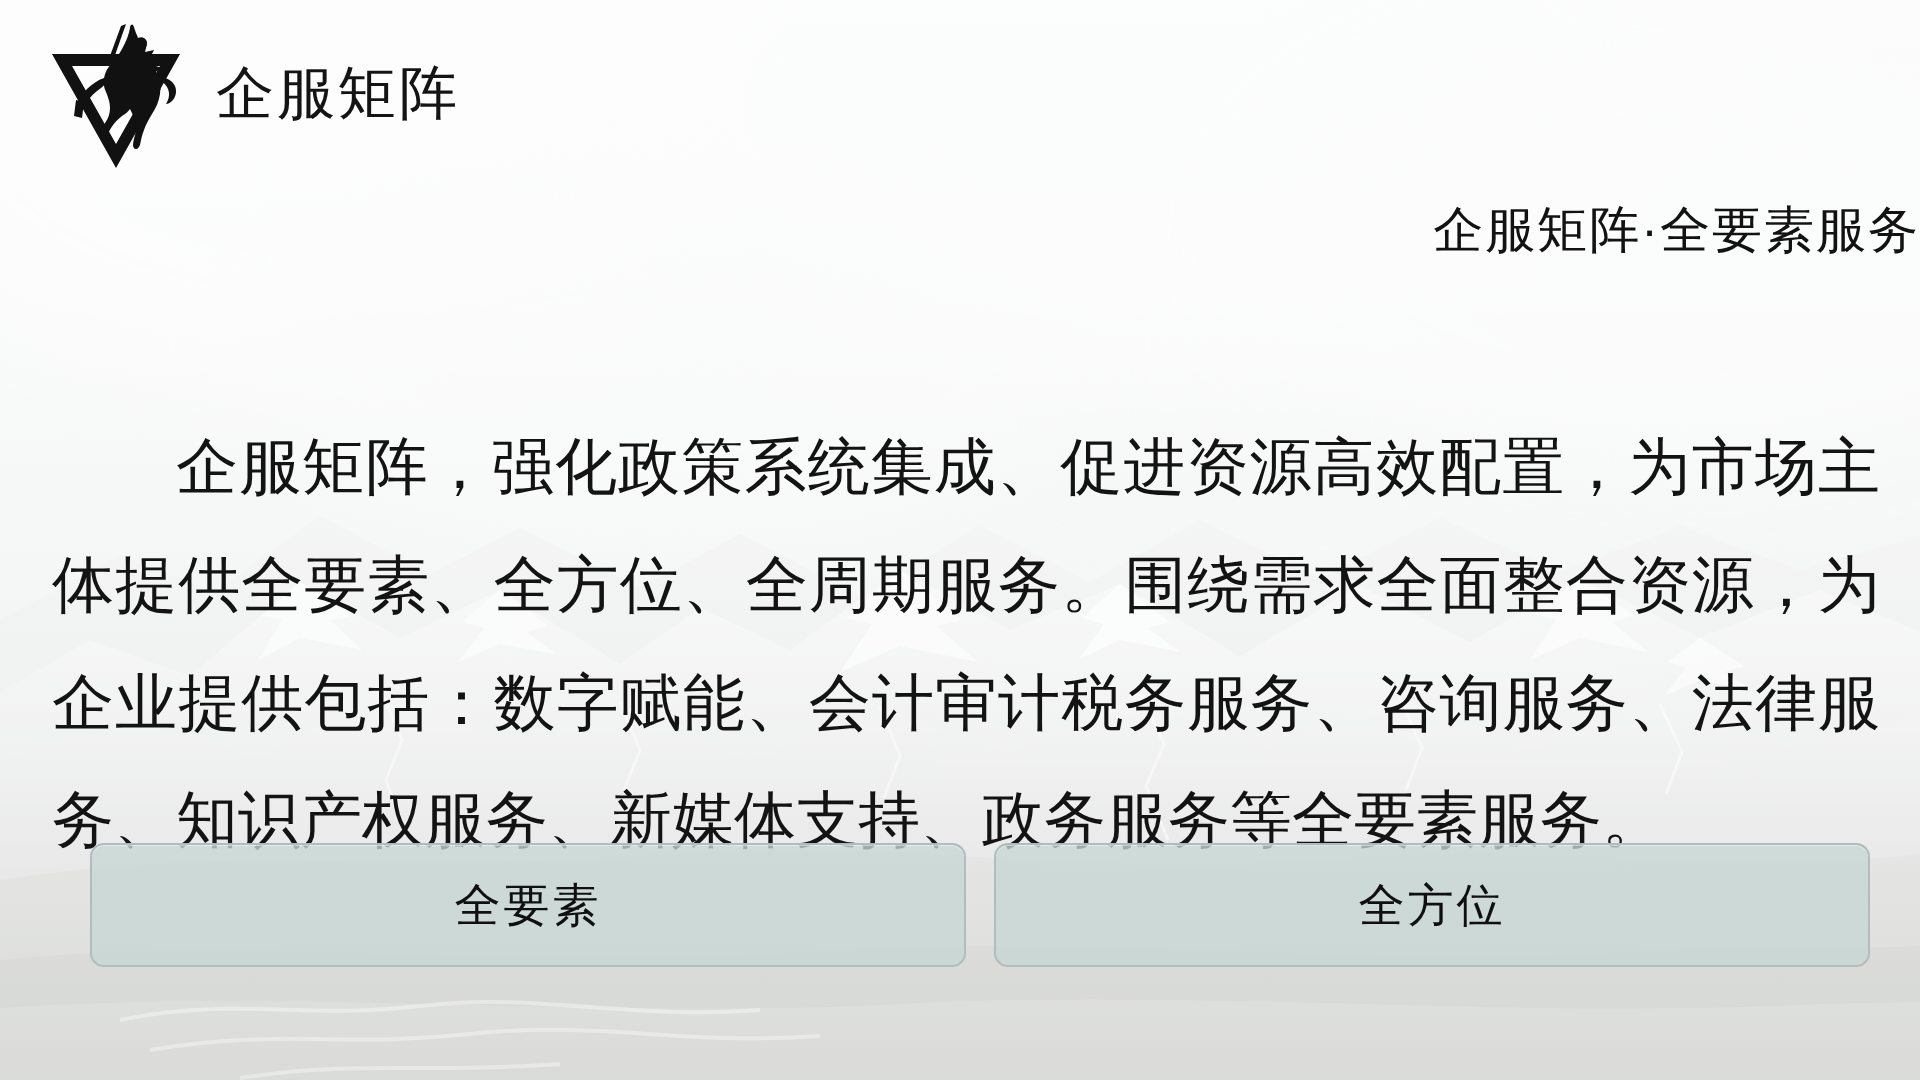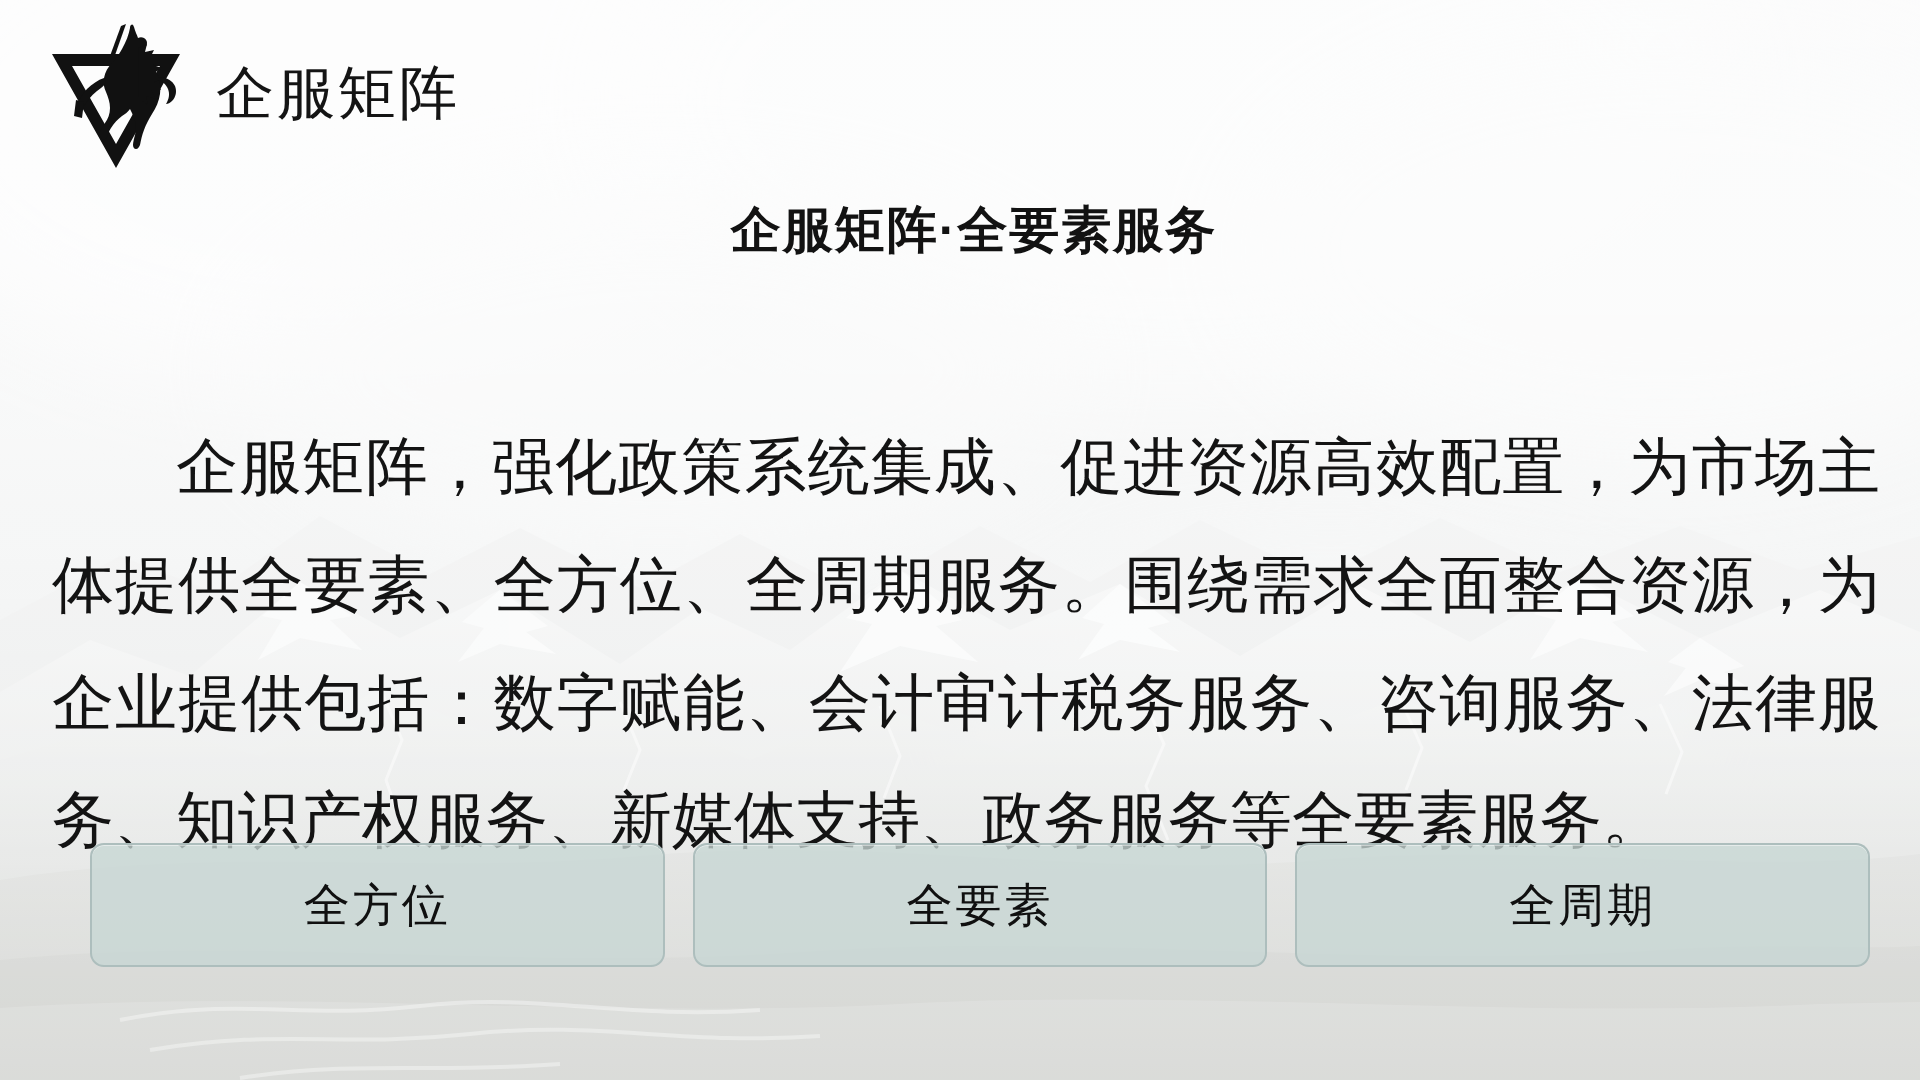--- a/index.html
+++ b/index.html
@@ -87,26 +87,26 @@
     letter-spacing:3px;
     font-weight:400;
     white-space:nowrap;
     padding-bottom:6px;
   }
 
   
   .heading {
     position:absolute;
     left:0; right:0; top:200px;
-    text-align:center;
+    text-align:right;
     font-size:50px;
     line-height:1.2;
     color:#121212;
     letter-spacing:2px;
-    font-weight:700;
+    font-weight:400;
     margin-left:28px;
   }
 
   
   .body-copy {
     position:absolute;
     left:52px; top:408px;
     width:1828px;
     font-size:62px;
     line-height:1.9;
@@ -294,27 +294,24 @@
       <div class="brand-name">企服矩阵</div>
     </div>
 
     <div class="heading">企服矩阵·全要素服务</div>
 
     <div class="body-copy">企服矩阵，强化政策系统集成、促进资源高效配置，为市场主体提供全要素、全方位、全周期服务。围绕需求全面整合资源，为企业提供包括：数字赋能、会计审计税务服务、咨询服务、法律服务、知识产权服务、新媒体支持、政务服务等全要素服务。</div>
 
     <div class="tag-row">
 
       <div class="tag">
+        <span class="tag-label">全要素</span>
+      </div>
+
+      <div class="tag">
         <span class="tag-label">全方位</span>
       </div>
 
-      <div class="tag">
-        <span class="tag-label">全要素</span>
-      </div>
-
-      <div class="tag">
-        <span class="tag-label">全周期</span>
-      </div>
 
     </div>
 
   </div>
 </div>
 
 </body></html>

